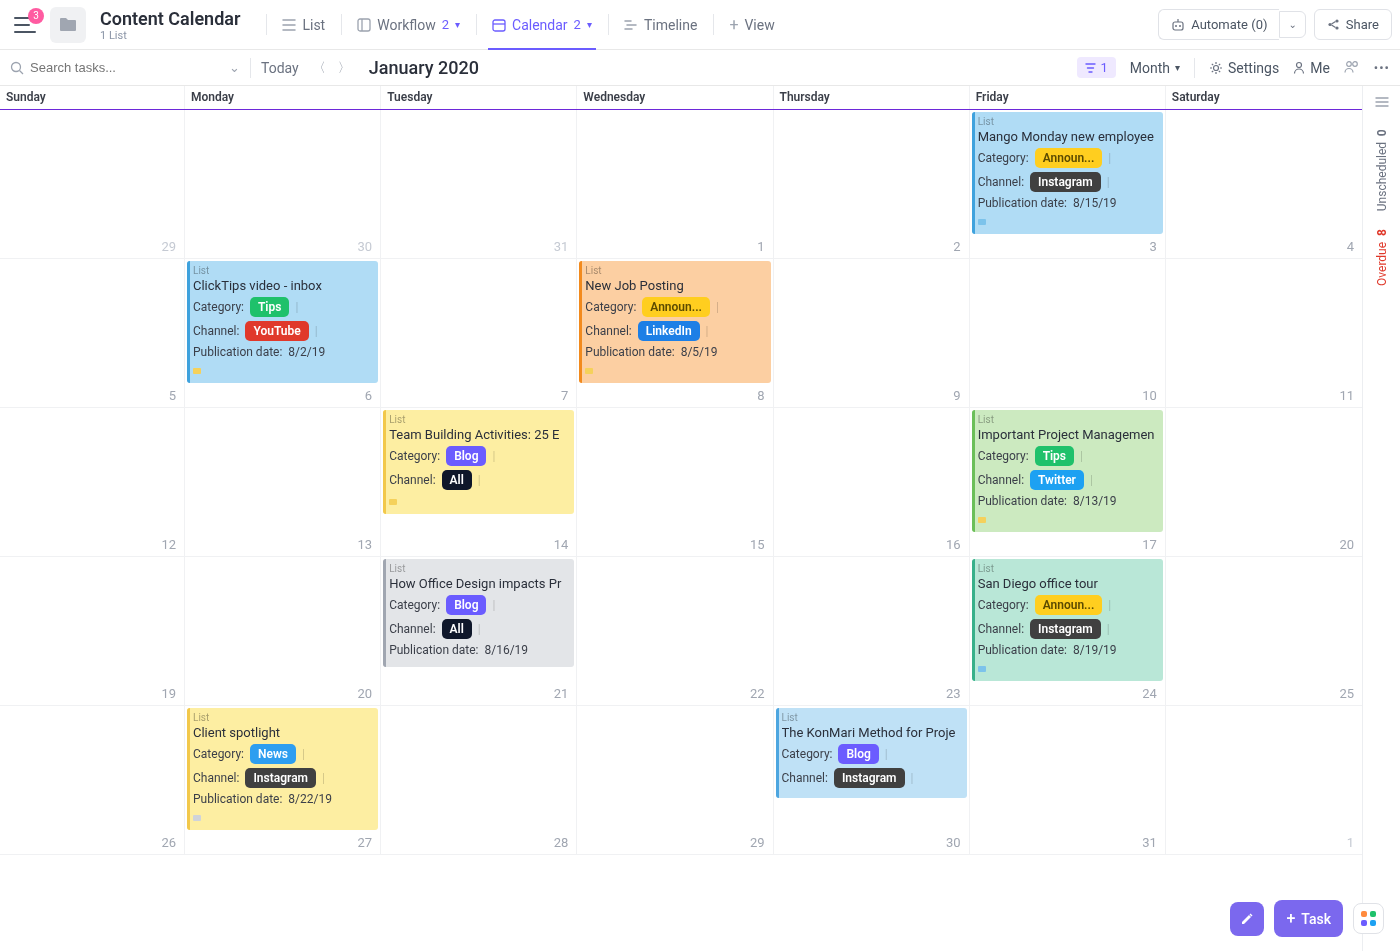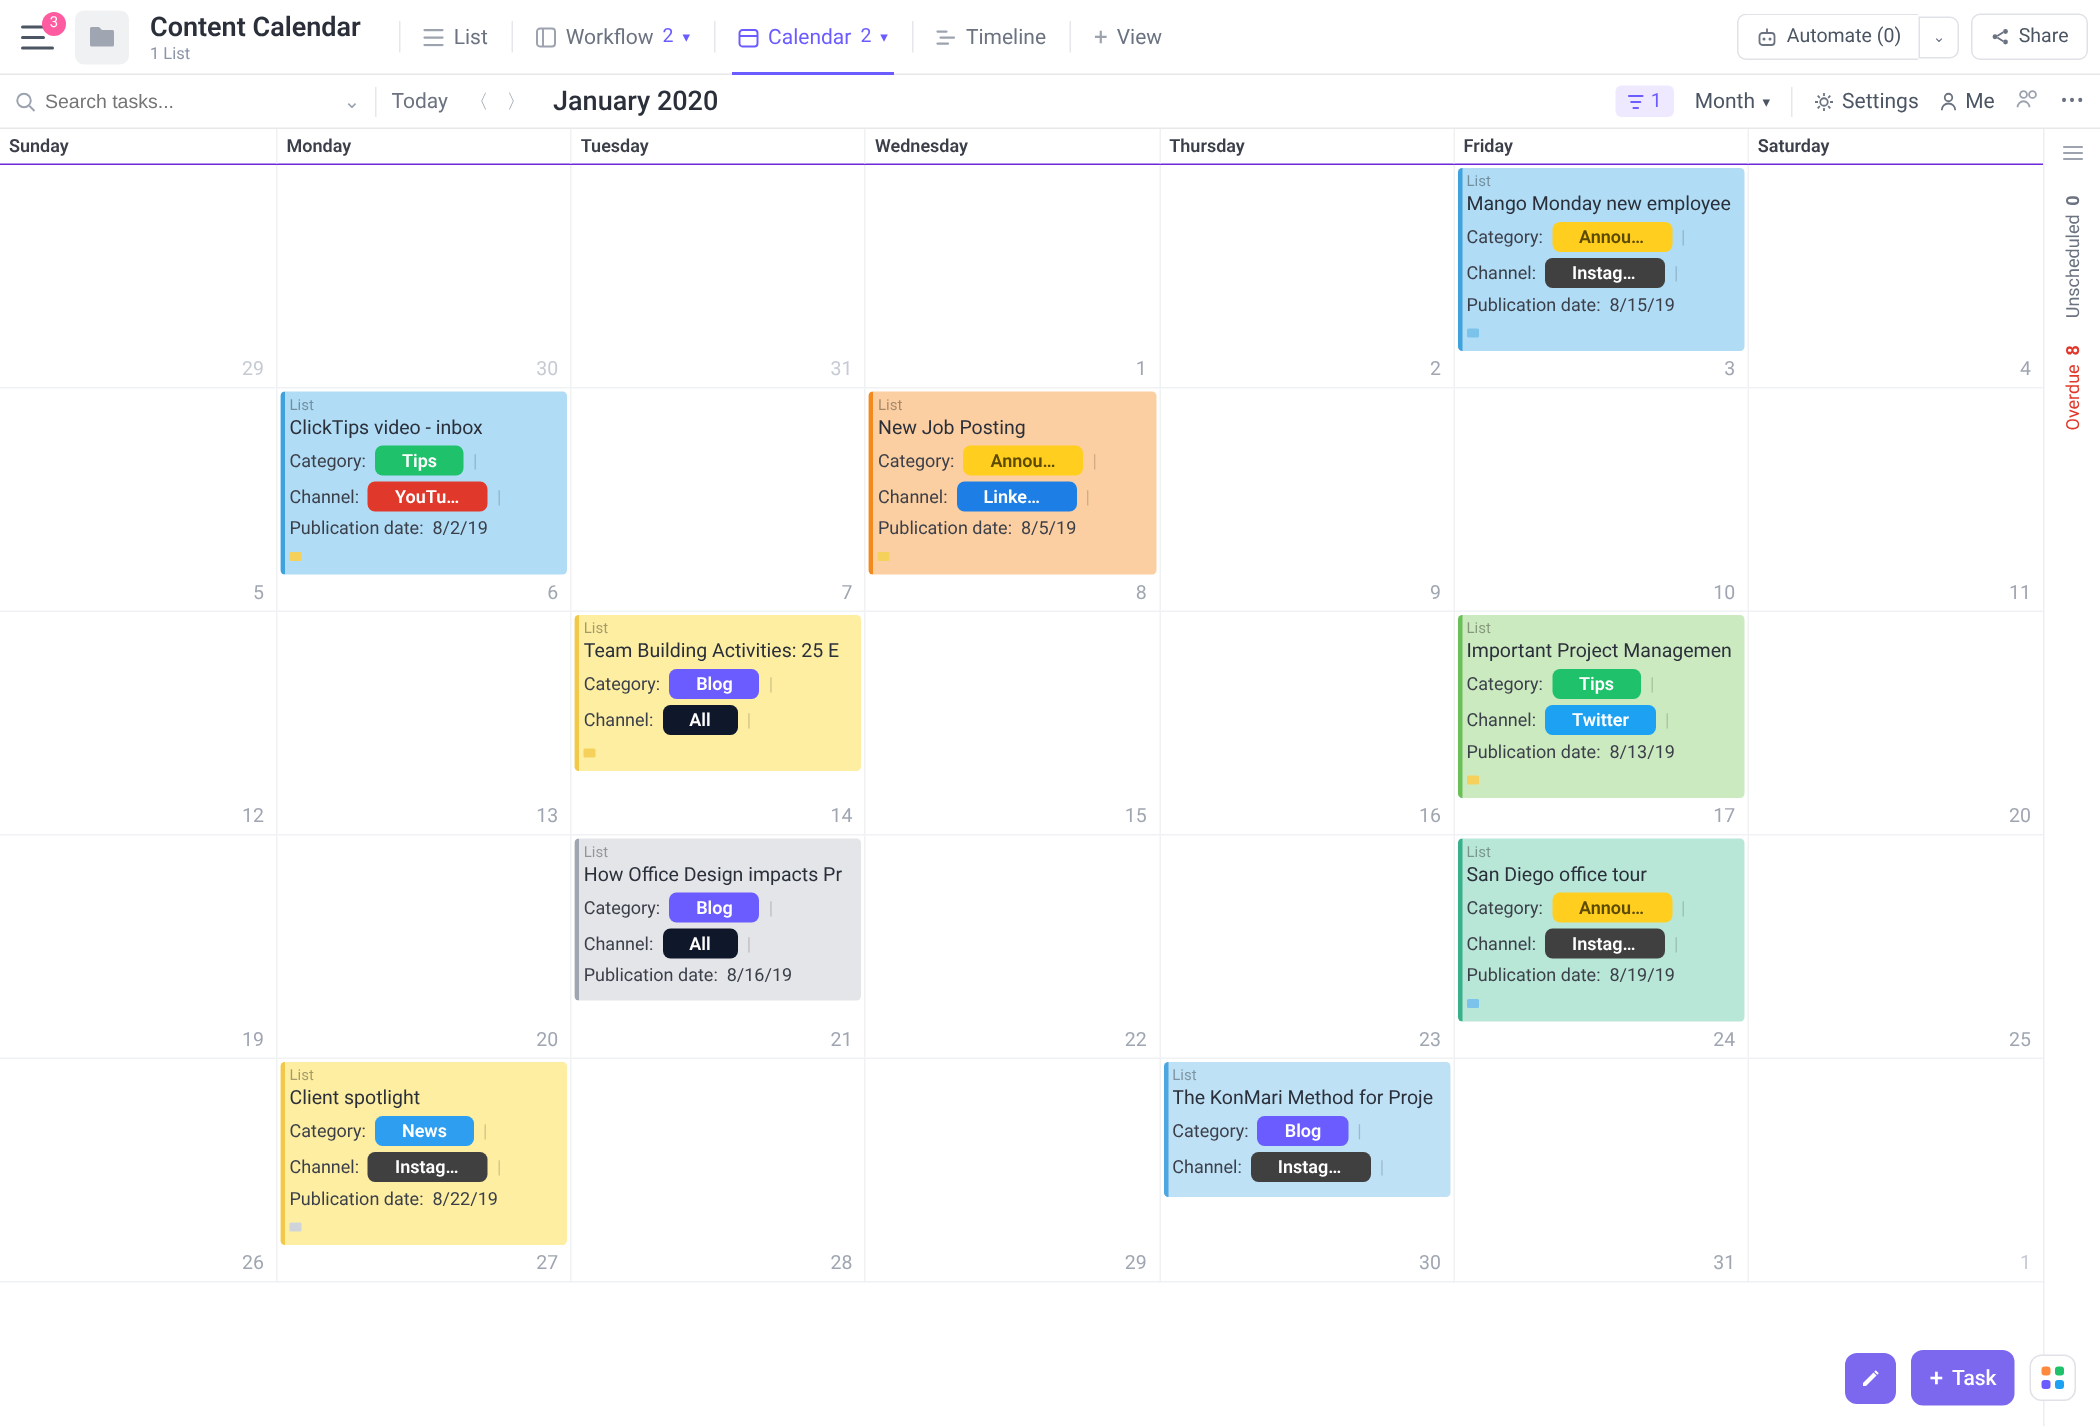--- a/index.html
+++ b/index.html
@@ -49,21 +49,21 @@
 .cell:last-child { border-right:none; }
 .daynum { position:absolute; bottom:4px; right:8px; font-size:13px; color:#a0a6b1; }
 .daynum.dimmed { color:#c5cad3; }
 
 .card { border-radius:3px; padding:4px 6px 6px 6px; margin-bottom:2px; font-size:12px; position:relative; overflow:hidden; }
 .card .stripe { position:absolute; left:0; top:0; bottom:0; width:3px; }
 .card .listlbl { color: rgba(0,0,0,0.35); font-size:10px; }
 .card .ttl { color:#2a2f3a; font-size:13px; margin:2px 0 4px 0; white-space:nowrap; overflow:hidden; text-overflow:clip; }
 .card .kv { display:flex; align-items:center; gap:6px; margin-bottom:4px; color:#3b3f49; font-size:12px; white-space: nowrap; }
 .card .kv .pipe { color: rgba(0,0,0,0.18); }
-.chip { color:#fff; font-weight:600; font-size:12px; padding:3px 18px; border-radius:5px; display:inline-block; max-width:80px; overflow:hidden; text-overflow:ellipsis; white-space:nowrap; }
+.chip { color:#fff; font-weight:600; font-size:12px; padding:3px 8px; border-radius:5px; display:inline-block; max-width:80px; overflow:hidden; text-overflow:ellipsis; white-space:nowrap; }
 .flag { width:8px; height:6px; display:inline-block; border-radius:1px; }
 
 
 .bg-blue { background:#b0dcf5; } .st-blue { background:#3fa2dd; }
 .bg-orange { background:#fccfa2; } .st-orange { background:#f28a1d; }
 .bg-yellow { background:#fdeea2; } .st-yellow { background:#f2c84b; }
 .bg-green { background:#cceac0; } .st-green { background:#6bbf59; }
 .bg-teal { background:#b9e7d7; } .st-teal { background:#38b08a; }
 .bg-grey { background:#e3e5e8; } .st-grey { background:#a0a6b1; }
 .bg-lblue { background:#bfe1f6; } .st-lblue { background:#4da6e0; }

